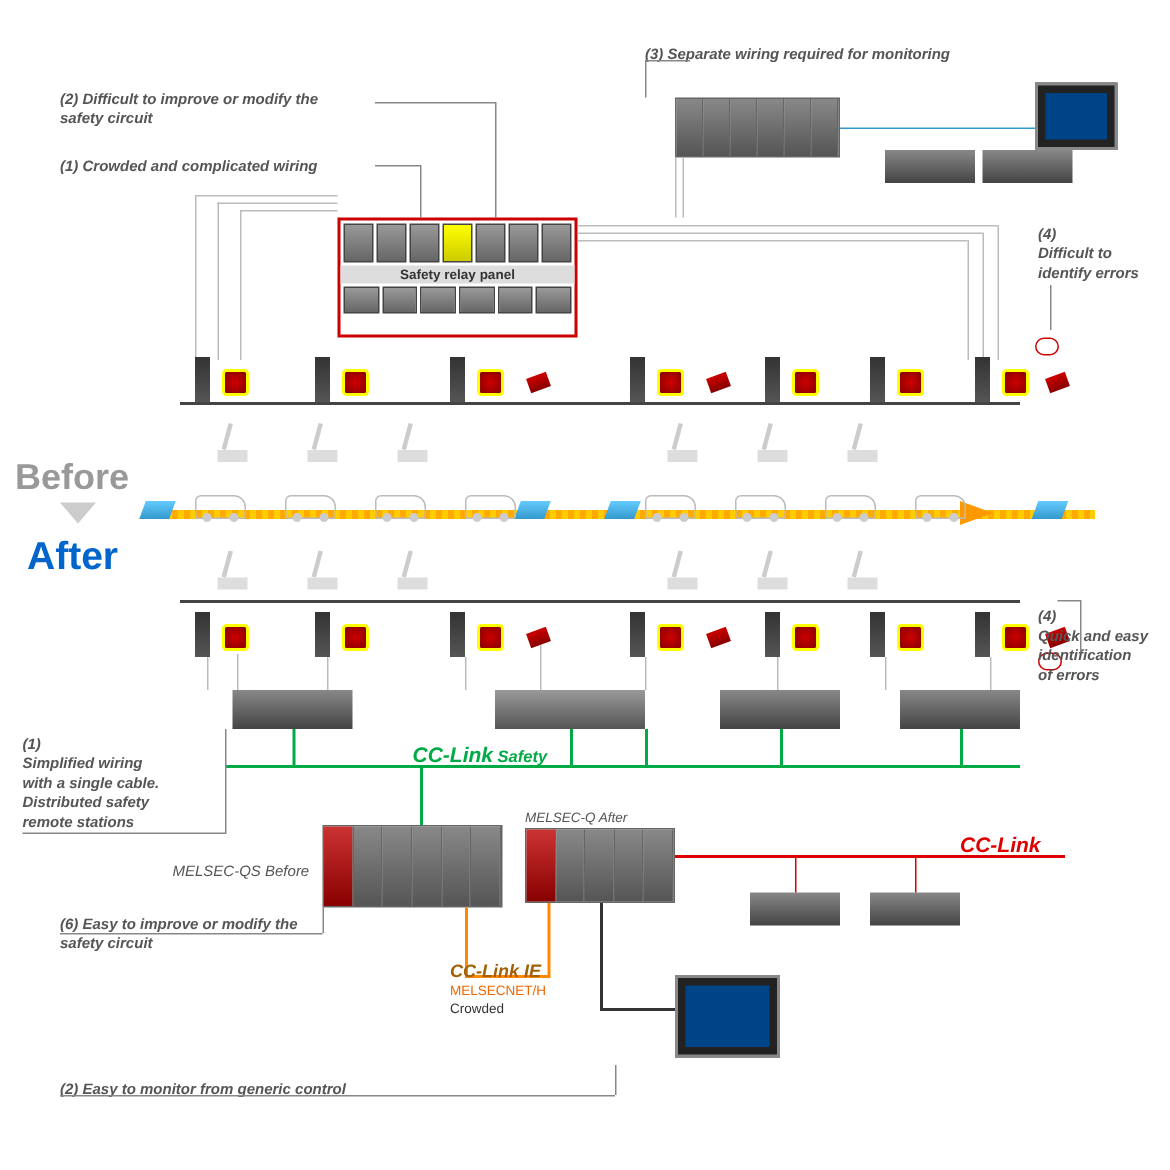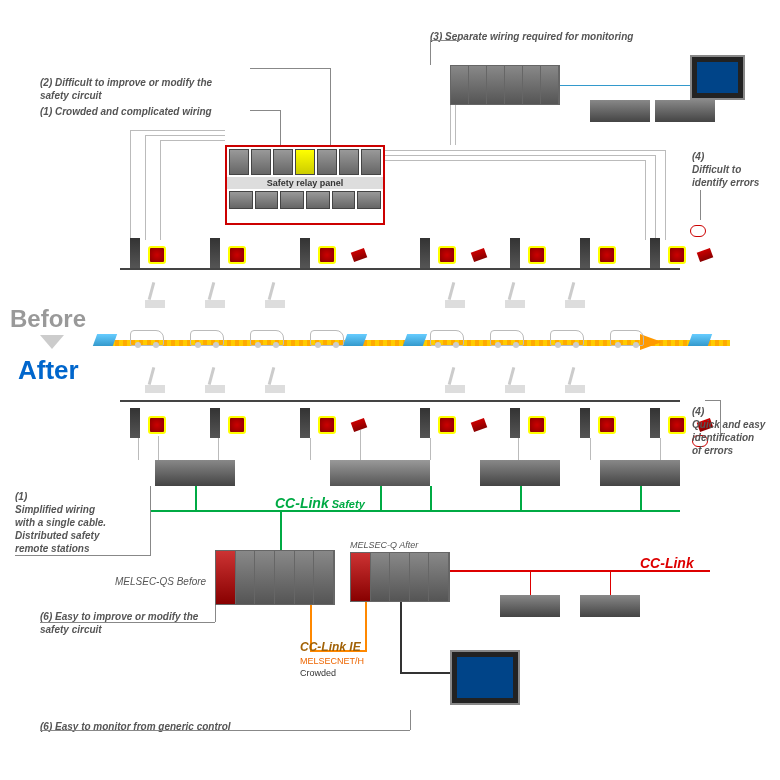--- a/index.html
+++ b/index.html
@@ -43,21 +43,21 @@
 .rail { position: absolute; height: 2px; background: #444; }
 .net-label { position: absolute; font-size: 11px; font-weight: bold; font-style: italic; }
 .cc-safety { color: #0a4; }
 .cc-link { color: #d00; }
 .sub-label { font-size: 9px; font-weight: normal; color: #333; font-style: normal; }
 .error-bubble { position: absolute; width: 16px; height: 12px; background: #fff; border: 1px solid #c00; border-radius: 6px; }
 </style>
 </head>
 <body>
 
-<div class="label" style="left:40px; top:76px; white-space:pre-line">(2) Difficult to improve or modify the
+<div class="label" style="left:40px; top:60px; white-space:pre-line">(2) Difficult to improve or modify the
 safety circuit</div>
 <div class="label" style="left:40px; top:105px">(1) Crowded and complicated wiring</div>
 <div class="label" style="left:430px; top:30px">(3) Separate wiring required for monitoring</div>
 <div class="label" style="left:692px; top:150px; white-space:pre-line">(4)
 Difficult to
 identify errors</div>
 
 <div class="leader" style="left:250px; top:68px; width:80px"></div>
 <div class="leader-v" style="left:330px; top:68px; height:77px"></div>
 <div class="leader" style="left:250px; top:110px; width:30px"></div>
@@ -259,21 +259,21 @@
 <div class="black-wire-h" style="left:400px; top:672px; width:50px"></div>
 <div class="hmi" style="left:450px; top:650px"></div>
 
 <div class="label" style="left:15px; top:490px; white-space:pre-line">(1)
 Simplified wiring
 with a single cable.
 Distributed safety
 remote stations</div>
 <div class="label" style="left:40px; top:610px; white-space:pre-line">(6) Easy to improve or modify the
 safety circuit</div>
-<div class="label" style="left:40px; top:720px">(6) Easy to monitor from generic control</div>
+<div class="label" style="left:40px; top:720px">(2) Easy to monitor from generic control</div>
 <div class="label" style="left:692px; top:405px; white-space:pre-line">(4)
 Quick and easy
 identification
 of errors</div>
 
 <div class="leader" style="left:15px; top:555px; width:135px"></div>
 <div class="leader-v" style="left:150px; top:486px; height:70px"></div>
 <div class="leader" style="left:40px; top:622px; width:175px"></div>
 <div class="leader-v" style="left:215px; top:605px; height:17px"></div>
 <div class="leader" style="left:40px; top:730px; width:370px"></div>

